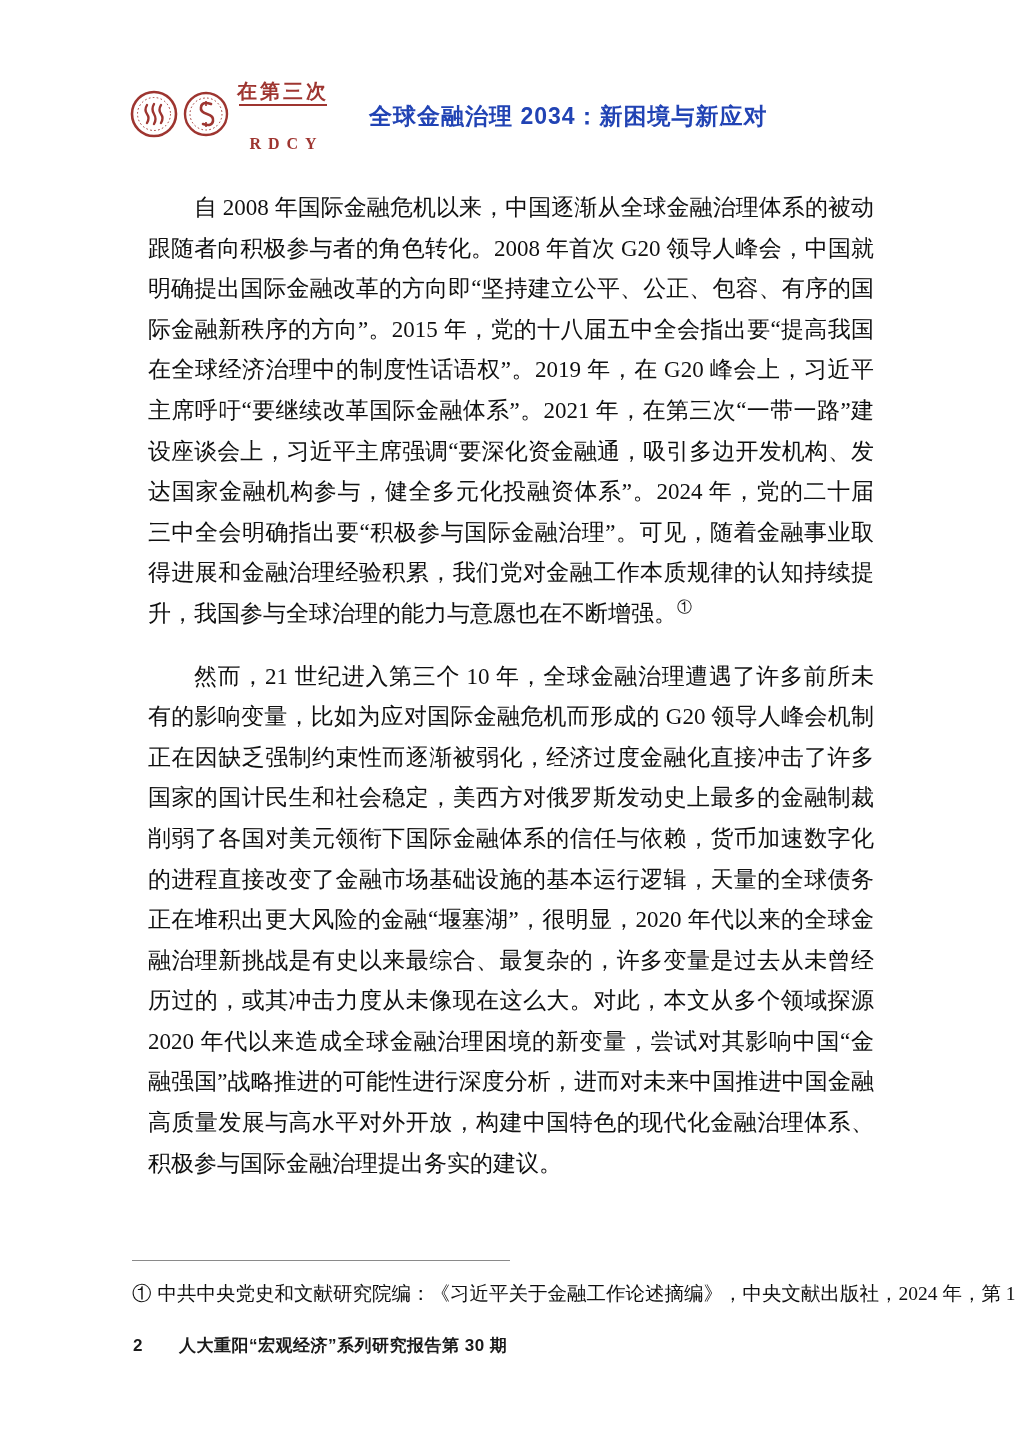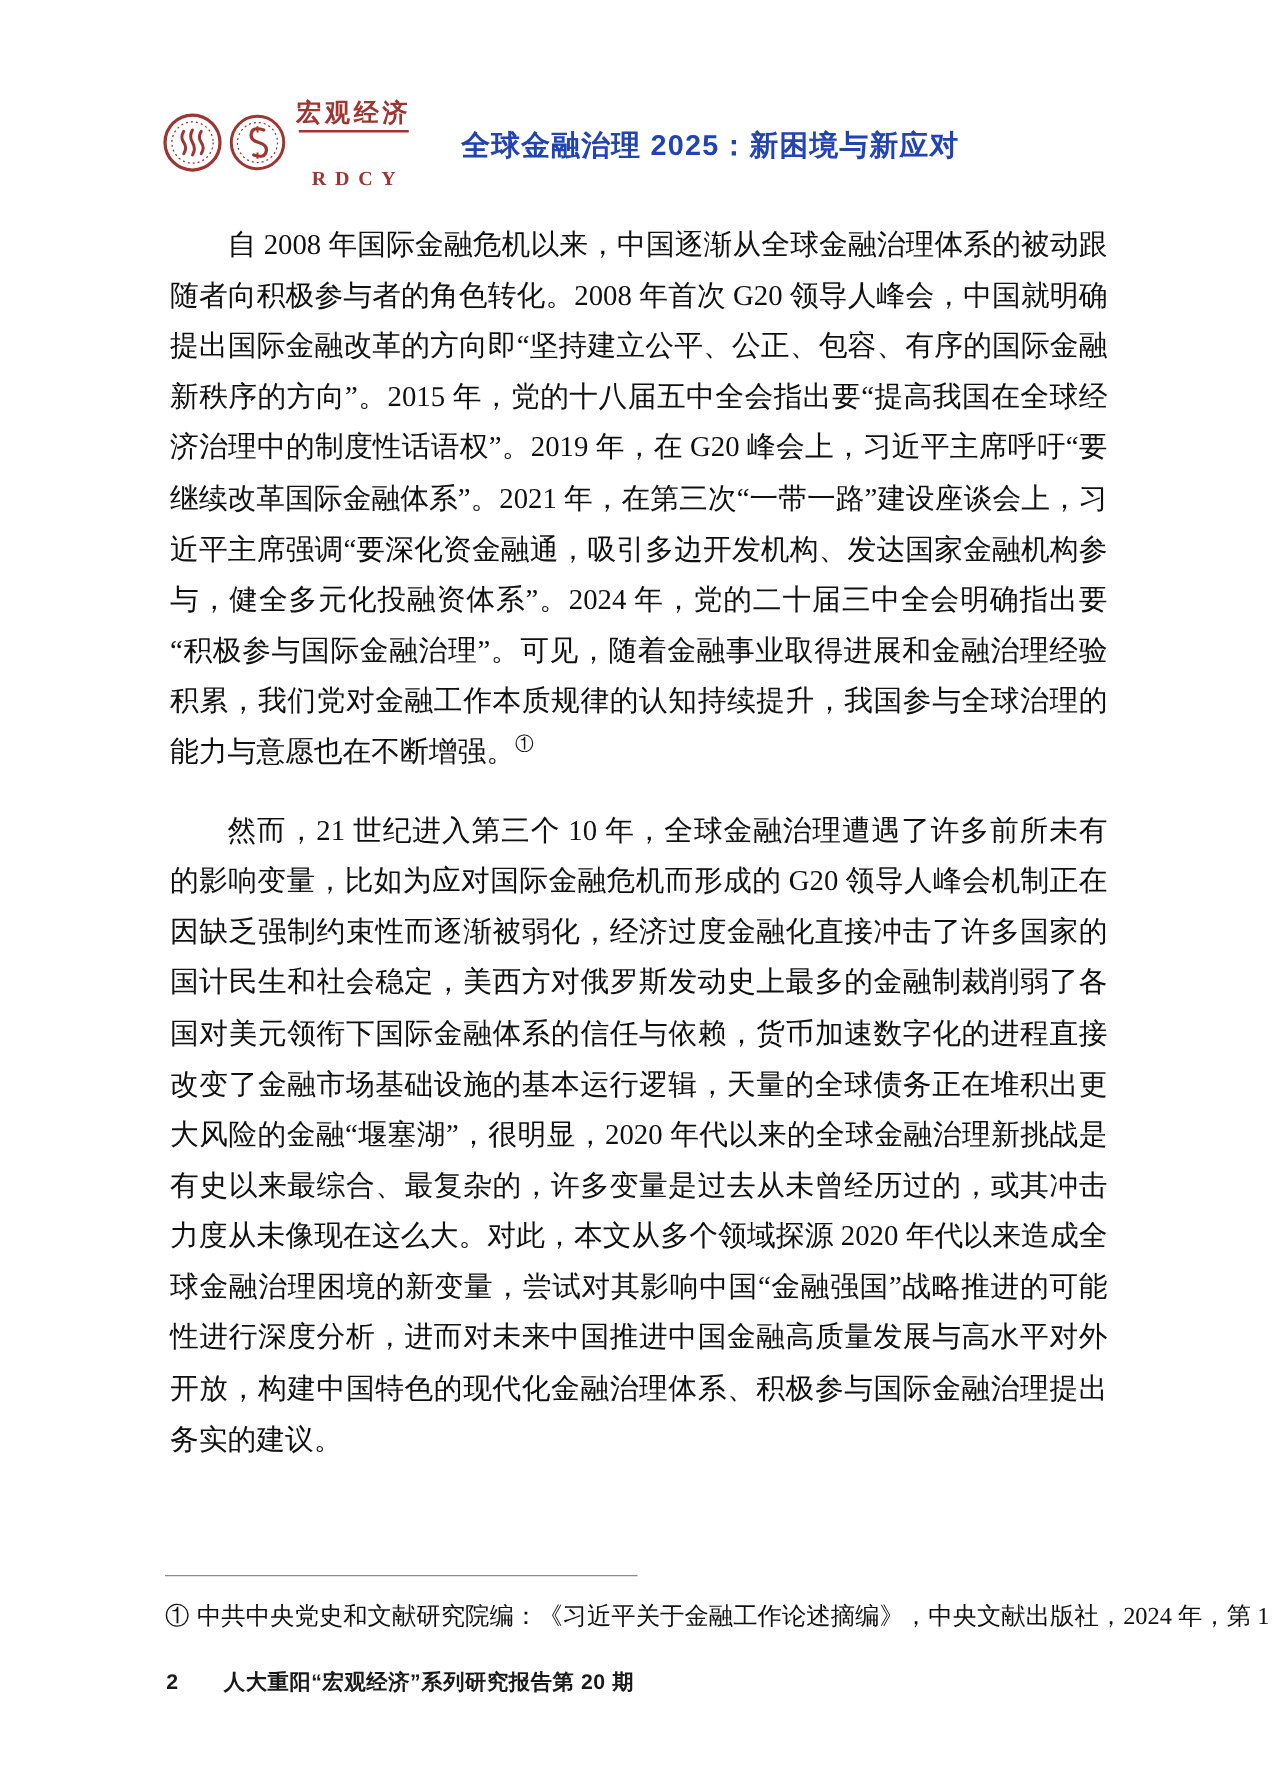--- a/index.html
+++ b/index.html
@@ -50,21 +50,21 @@
     color:var(--title-blue,#2143b4);
     white-space:nowrap;
   }
   
   .body-text{
     position:absolute;left:132px;top:172px;width:758px;
     font-size:23px;line-height:40.6px;
     text-align:justify;
     color:#101010;
   }
-  .body-text p{margin:4px;text-indent:2em;}
+  .body-text p{margin:16px;text-indent:2em;}
   .body-text p + p{margin-top:22px;}
   .fn-ref{font-size:15px;vertical-align:super;line-height:0;}
   
   .footnote{
     position:absolute;left:132px;top:1260px;width:780px;
   }
   .footnote .fn-divider{
     width:378px;height:0;border-top:1.5px solid #8a8a8a;
   }
   .footnote .fn-body{
@@ -104,38 +104,38 @@
     <span class="seal">
       <svg width="46" height="46" viewBox="0 0 46 46">
         <circle cx="23" cy="23" r="21" fill="none" stroke="#9e3530" stroke-width="2.4"></circle>
         <circle cx="23" cy="23" r="16" fill="none" stroke="#9e3530" stroke-width="1" stroke-dasharray="1.6 2.4"></circle>
         <path d="M28 13 q-9 -3 -10 3 q-1 5 6 7 q7 2 6 7 q-1 6 -10 3" fill="none" stroke="#9e3530" stroke-width="2.6" stroke-linecap="round"></path>
         <path d="M23 10 v5 M23 31 v5" stroke="#9e3530" stroke-width="1.6"></path>
       </svg>
     </span>
 
     <span class="wordmark">
-      <span class="cn">宏观经济</span>
+      <span class="cn">在第三次</span>
       <span class="divider"></span>
       <span class="en">RDCY</span>
     </span>
 
-    <span class="report-title">全球金融治理 2025：新困境与新应对</span>
+    <span class="report-title">全球金融治理 2034：新困境与新应对</span>
   </div>
 
   <div class="body-text">
     <p><span>自 2008 年国际金融危机以来，中国逐渐从全球金融治理体系的被动跟随者向积极参与者的角色转化。2008 年首次 G20 领导人峰会，中国就明确提出国际金融改革的方向即“坚持建立公平、公正、包容、有序的国际金融新秩序的方向”。2015 年，党的十八届五中全会指出要“提高我国在全球经济治理中的制度性话语权”。2019 年，在 G20 峰会上，习近平主席呼吁“要继续改革国际金融体系”。2021 年，在第三次“一带一路”建设座谈会上，习近平主席强调“要深化资金融通，吸引多边开发机构、发达国家金融机构参与，健全多元化投融资体系”。2024 年，党的二十届三中全会明确指出要“积极参与国际金融治理”。可见，随着金融事业取得进展和金融治理经验积累，我们党对金融工作本质规律的认知持续提升，我国参与全球治理的能力与意愿也在不断增强。</span><sup class="fn-ref">①</sup></p>
     <p><span>然而，21 世纪进入第三个 10 年，全球金融治理遭遇了许多前所未有的影响变量，比如为应对国际金融危机而形成的 G20 领导人峰会机制正在因缺乏强制约束性而逐渐被弱化，经济过度金融化直接冲击了许多国家的国计民生和社会稳定，美西方对俄罗斯发动史上最多的金融制裁削弱了各国对美元领衔下国际金融体系的信任与依赖，货币加速数字化的进程直接改变了金融市场基础设施的基本运行逻辑，天量的全球债务正在堆积出更大风险的金融“堰塞湖”，很明显，2020 年代以来的全球金融治理新挑战是有史以来最综合、最复杂的，许多变量是过去从未曾经历过的，或其冲击力度从未像现在这么大。对此，本文从多个领域探源 2020 年代以来造成全球金融治理困境的新变量，尝试对其影响中国“金融强国”战略推进的可能性进行深度分析，进而对未来中国推进中国金融高质量发展与高水平对外开放，构建中国特色的现代化金融治理体系、积极参与国际金融治理提出务实的建议。</span></p>
   </div>
 
   <div class="footnote">
     <div class="fn-divider"></div>
     <div class="fn-body">
       <span class="fn-marker">①</span><span>中共中央党史和文献研究院编：《习近平关于金融工作论述摘编》，中央文献出版社，2024 年，第 1 页。</span>
     </div>
   </div>
 
   <div class="footer">
     <span class="page-num">2</span>
-    <span class="series">人大重阳“宏观经济”系列研究报告第 20 期</span>
+    <span class="series">人大重阳“宏观经济”系列研究报告第 30 期</span>
   </div>
 
 </div>
 
 </body></html>

